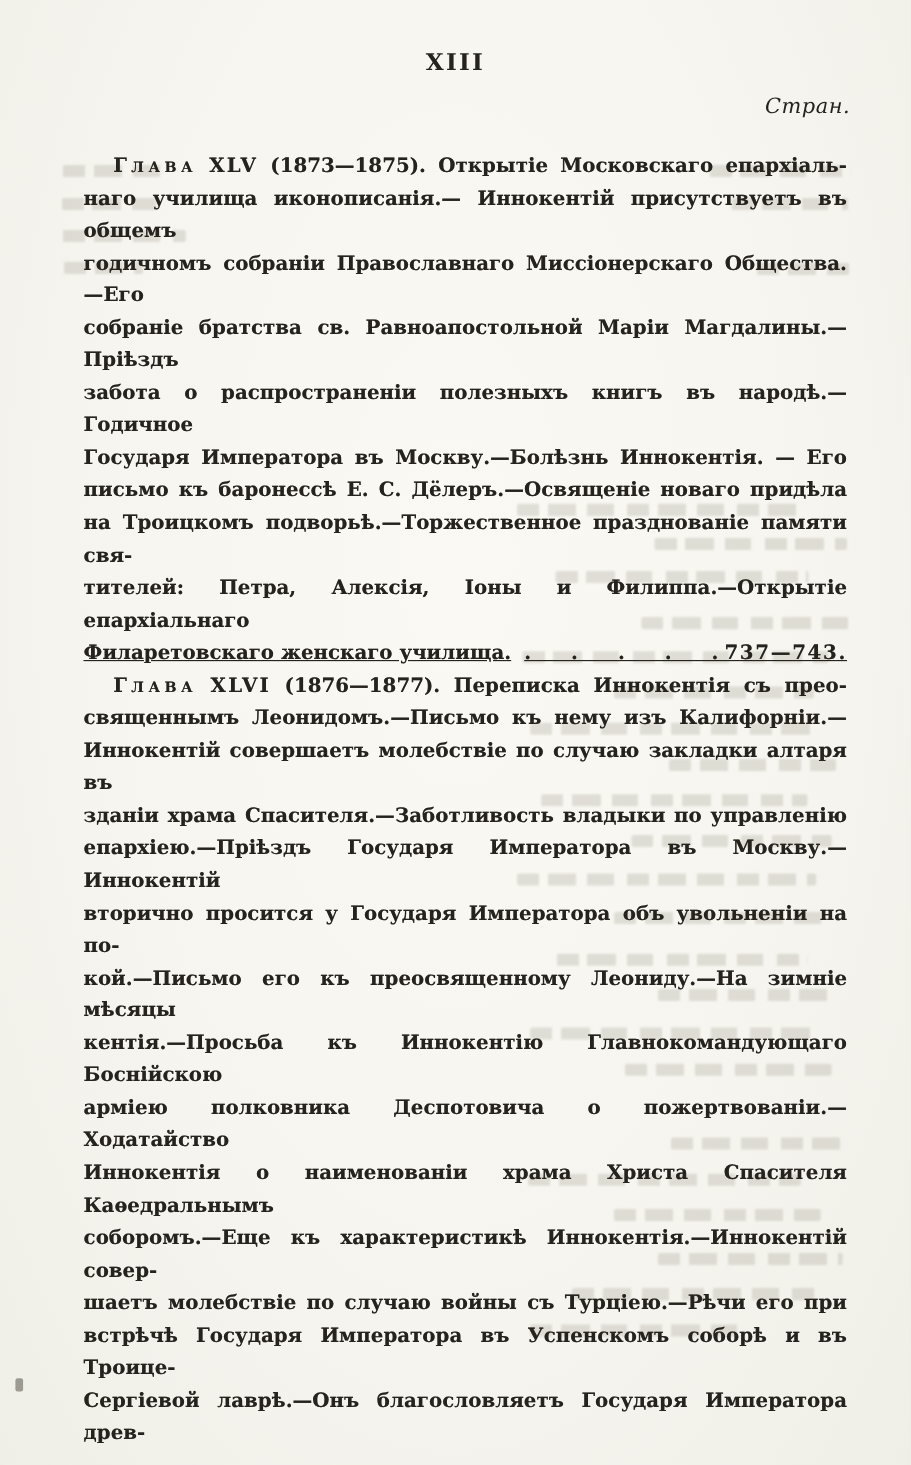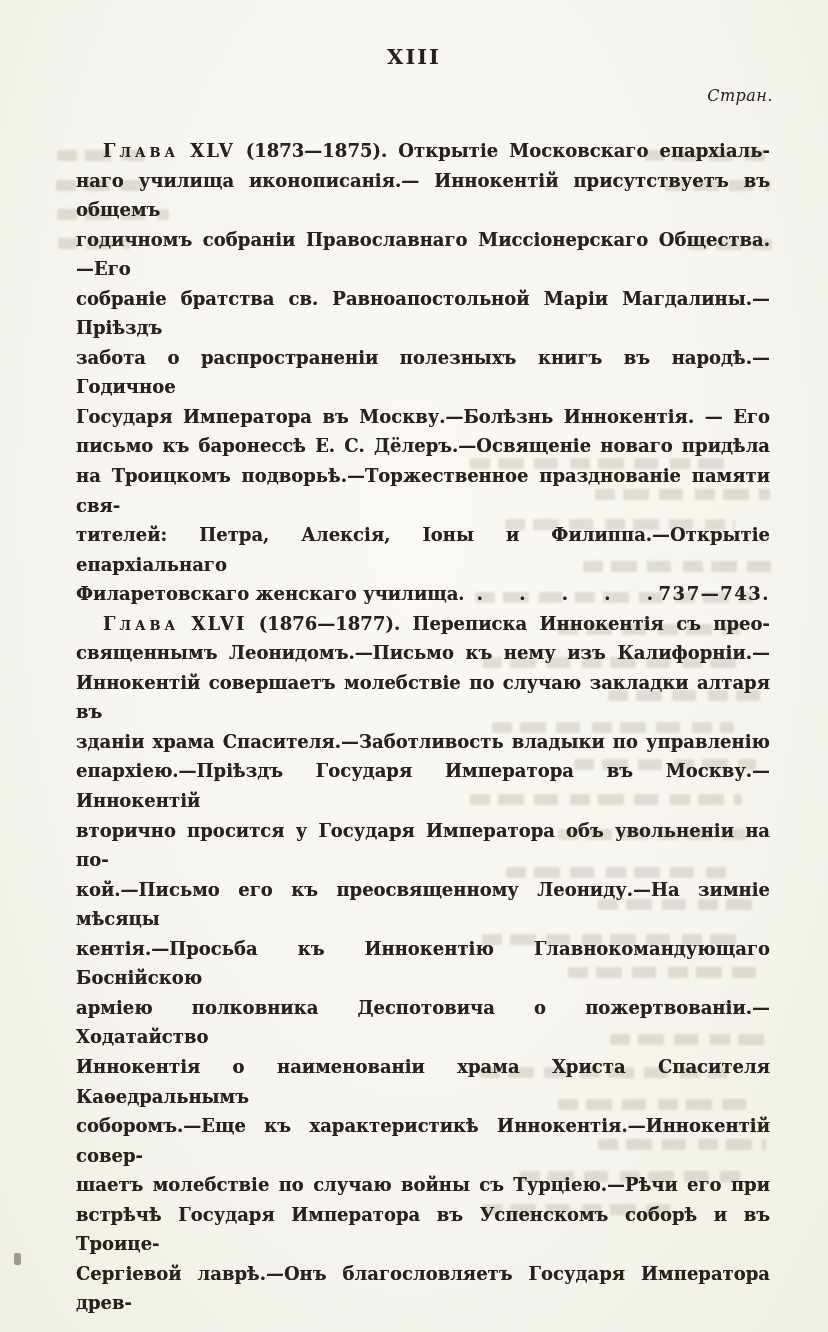--- a/index.html
+++ b/index.html
@@ -13,37 +13,37 @@
     background:radial-gradient(ellipse at 50% 38%, #faf9f4 0%, #f6f5ef 55%, #efeee7 100%);
     color:#26231e;
   }
   
   .page-number{
     position:absolute;top:44px;left:0;right:0;
     text-align:center;font-size:21px;font-weight:700;letter-spacing:2px;
   }
   .column-label{
     position:absolute;top:86px;right:55px;
-    font-style:italic;font-size:16px;font-weight:500;letter-spacing:.5px;
+    font-style:italic;font-size:19px;font-weight:500;letter-spacing:.5px;
   }
   
   .toc{
     position:absolute;top:136px;left:76px;width:694px;
     font-size:18px;line-height:29.55px;font-weight:700;
     text-shadow:0 0 .5px rgba(45,40,34,.55);
     z-index:2;
   }
   .entry{margin:0;}
   .line{
     text-align:justify;text-align-last:justify;-moz-text-align-last:justify;
   }
   .indent{display:inline-block;width:27px;}
   .chapter-label{font-variant:small-caps;letter-spacing:4px;}
   .chapter-numeral{letter-spacing:2px;margin-top:14px;}
-  .pageline{display:flex;align-items:baseline;text-align:left;}
+  .pageline{display:flex;align-items:baseline;text-align:left;text-decoration:underline;}
   .closing-text{white-space:nowrap;}
   .leader{
     flex:1 1 auto;overflow:hidden;white-space:nowrap;
     word-spacing:30px;padding:0 8px 0 12px;
   }
   .pages{white-space:nowrap;letter-spacing:1.5px;}
   
   .ghosts{position:absolute;inset:0;z-index:1;pointer-events:none;}
   .ghost{
     position:absolute;height:11px;border-radius:2px;

